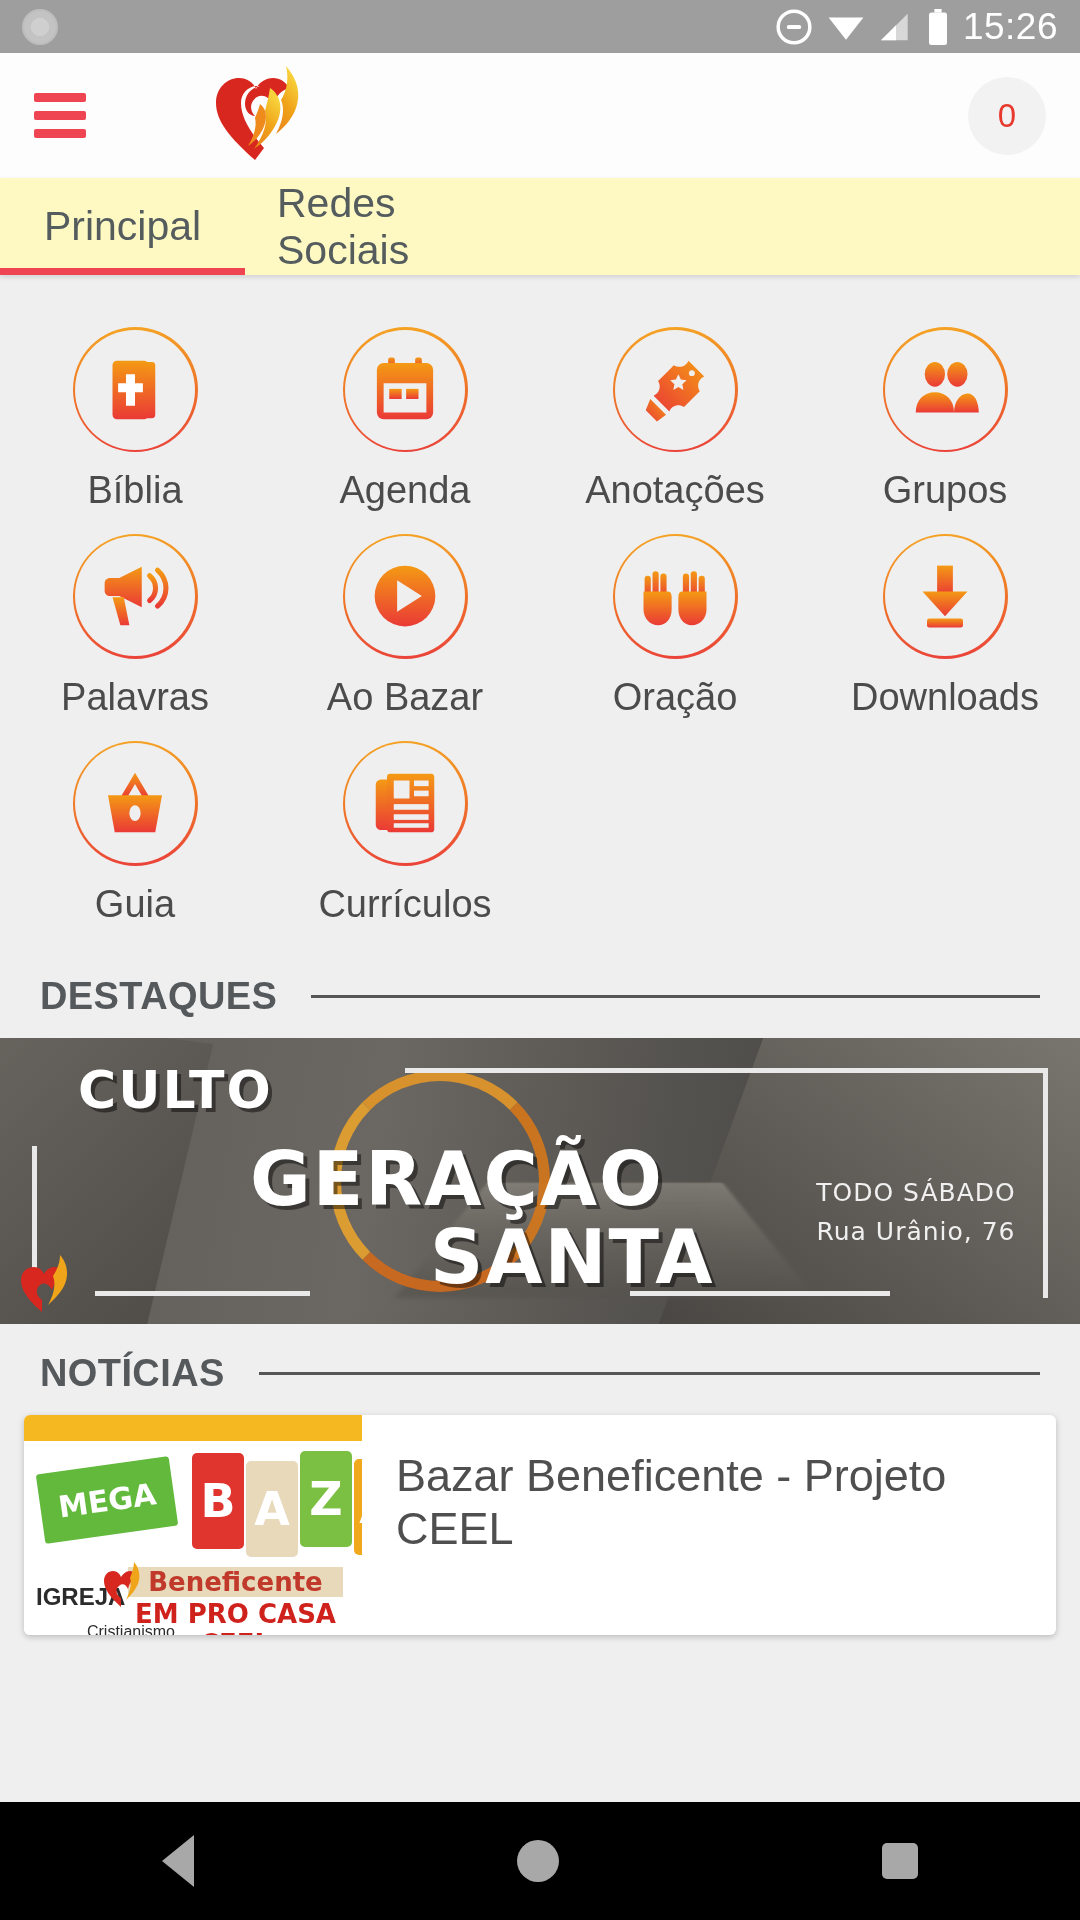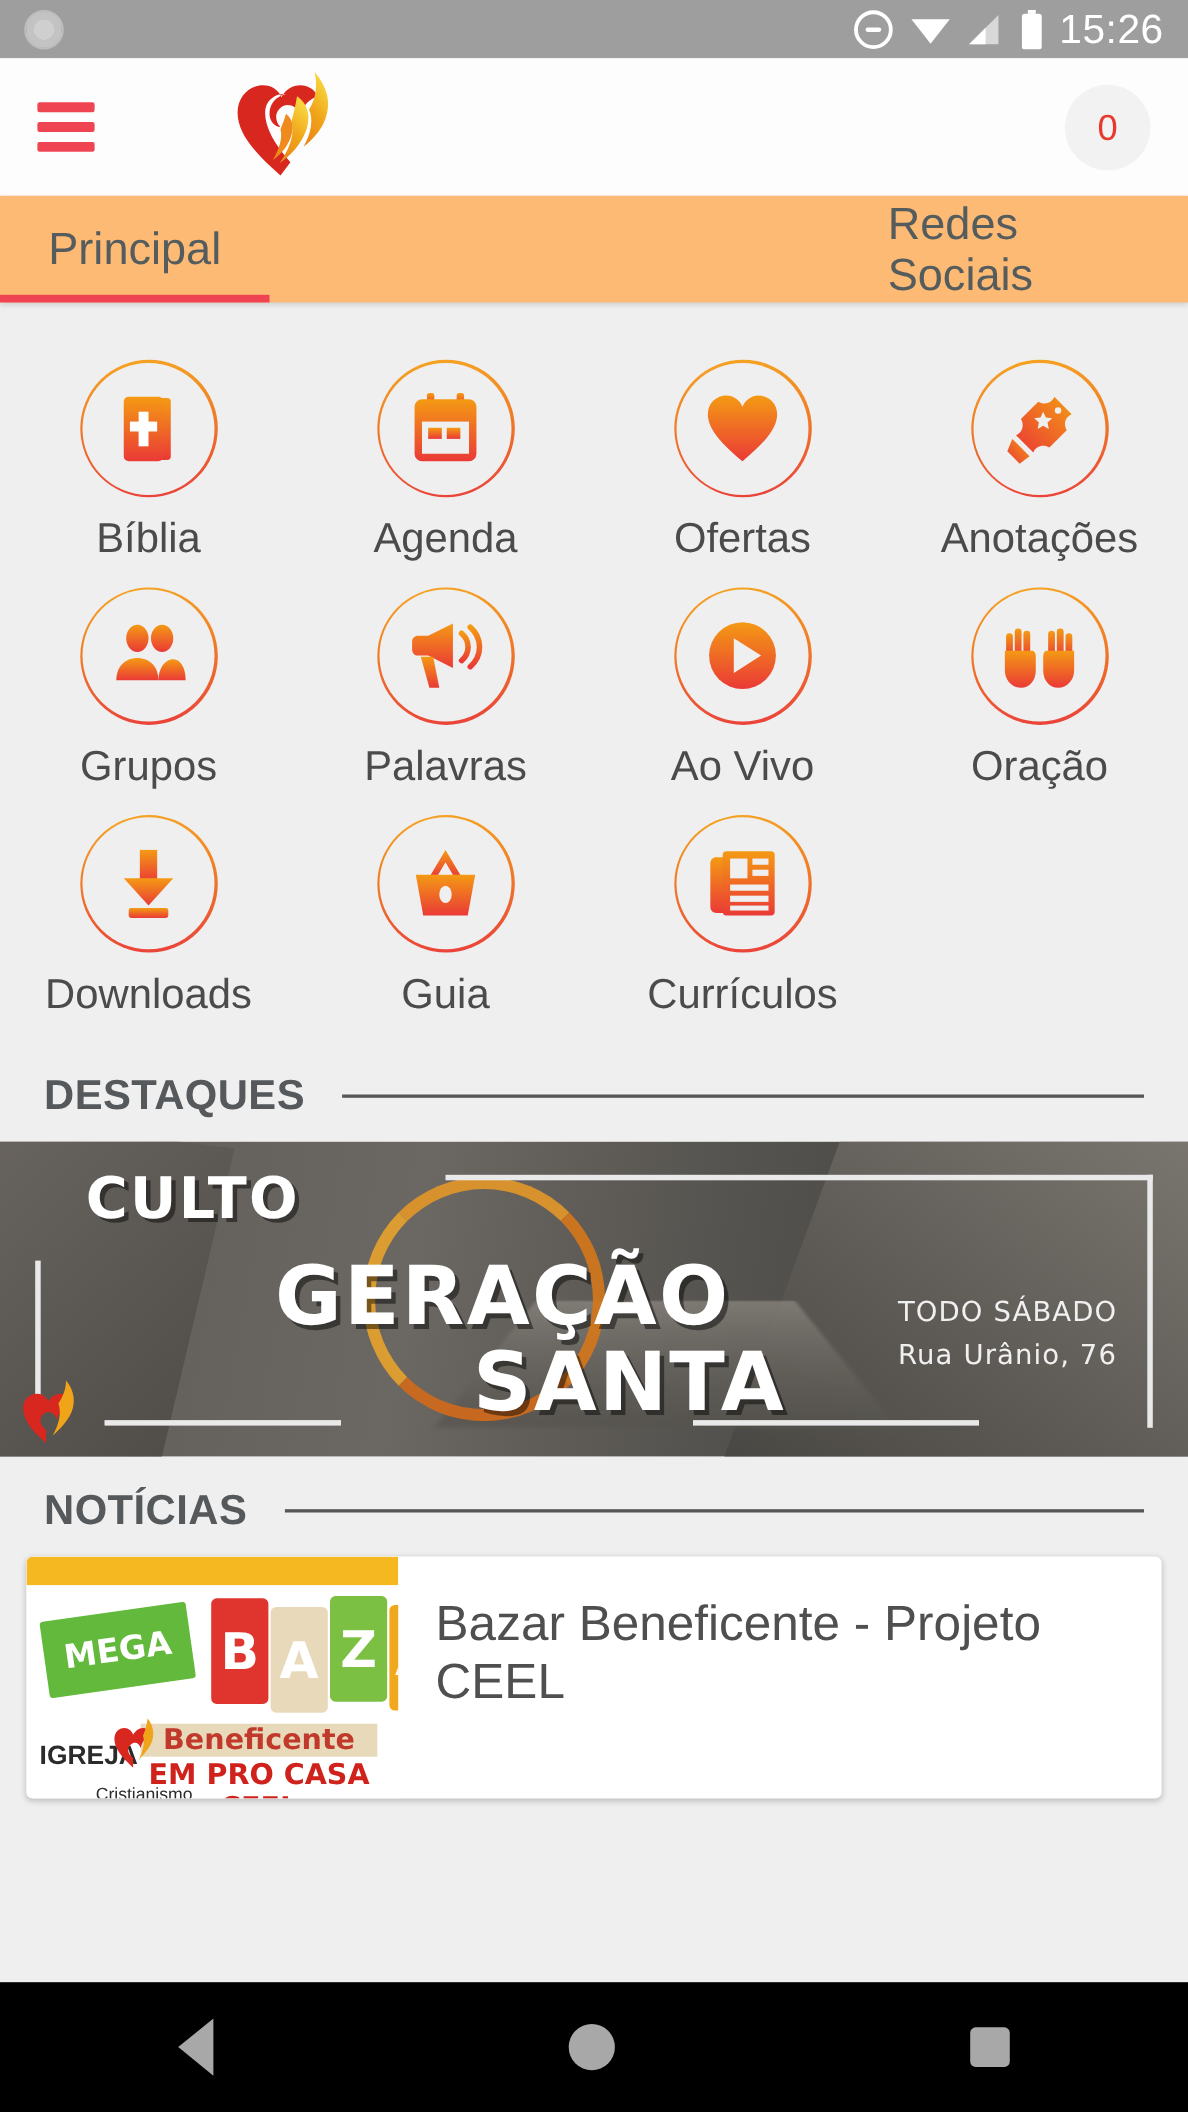--- a/index.html
+++ b/index.html
@@ -35,22 +35,22 @@
   .hamburger span { display:block; height:9px; border-radius:2px; background:#ef4452; }
   .logo-wrap { position:absolute; left:210px; top:50%; transform:translateY(-50%); }
   .badge {
     position:absolute; right:34px; top:50%; transform:translateY(-50%);
     width:78px; height:78px; border-radius:50%; background:#f2f2f2;
     display:flex; align-items:center; justify-content:center;
     color:#e8392e; font-size:33px;
   }
 
   
-  .tabs { height:97px; background:#fdba74; display:flex; align-items:flex-end;
-          box-shadow:0 2px 5px rgba(0,0,0,0.13); position:relative; z-index:3;justify-content:space-between; }
+  .tabs { height:97px; background:#fef9c3; display:flex; align-items:flex-end;
+          box-shadow:0 2px 5px rgba(0,0,0,0.13); position:relative; z-index:3; }
   .tab { height:100%; display:flex; align-items:center; justify-content:center;
          color:#555c5e; font-size:41px; padding:0 32px; position:relative; }
   .tab.active::after {
     content:""; position:absolute; left:0; right:0; bottom:0; height:7px; background:#ef4452;
   }
   .tab-1 { width:245px; }
   .tab-2 { width:305px; }
 
   
   .content { position:absolute; top:275px; left:0; right:0; bottom:0; background:#efefef; }
@@ -273,36 +273,20 @@
             <rect x="7" y="8" width="50" height="50" rx="6" fill="url(#g3)"></rect>
             <rect x="13" y="26" width="38" height="26" fill="#efefef"></rect>
             <rect x="18" y="31" width="11" height="9" fill="url(#g3)"></rect>
             <rect x="33" y="31" width="11" height="9" fill="url(#g3)"></rect>
           </svg>
         </div>
           </div>
         <div class="tile-label">Agenda</div>
       </div>
 
-      <div class="tile">
-        <div class="ring">
-            <div class="ring-inner">
-          <svg class="ico" viewBox="0 0 64 64">
-            <defs>
-                  <linearGradient id="g4" x1="0" y1="0" x2="0" y2="1">
-                    <stop offset="0%" stop-color="#f49a14"></stop>
-                    <stop offset="100%" stop-color="#ea3a36"></stop>
-                  </linearGradient>
-                </defs>
-            <path d="M32 58 C10 40 4 29 4 20 C4 11 11 5 19 5 C25 5 30 9 32 14 C34 9 39 5 45 5 C53 5 60 11 60 20 C60 29 54 40 32 58 Z" fill="url(#g4)"></path>
-          </svg>
-        </div>
-          </div>
-        <div class="tile-label">Ofertas</div>
-      </div>
 
       <div class="tile">
         <div class="ring">
             <div class="ring-inner">
           <svg class="ico" viewBox="0 0 64 64">
             <defs>
                   <linearGradient id="g5" x1="1" y1="0" x2="0" y2="1">
                     <stop offset="0%" stop-color="#f49a14"></stop>
                     <stop offset="100%" stop-color="#ea3a36"></stop>
                   </linearGradient>
@@ -365,21 +349,21 @@
                   <linearGradient id="g8" x1="0" y1="0" x2="0" y2="1">
                     <stop offset="0%" stop-color="#f49a14"></stop>
                     <stop offset="100%" stop-color="#ea3a36"></stop>
                   </linearGradient>
                 </defs>
             <circle cx="32" cy="32" r="27" fill="url(#g8)"></circle>
             <path d="M25 18 L47 32 L25 46 Z" fill="#efefef"></path>
           </svg>
         </div>
           </div>
-        <div class="tile-label">Ao Vivo</div>
+        <div class="tile-label">Ao Bazar</div>
       </div>
 
       <div class="tile">
         <div class="ring">
             <div class="ring-inner">
           <svg class="ico" viewBox="0 0 64 64">
             <defs>
                   <linearGradient id="g9" x1="0" y1="0" x2="0" y2="1">
                     <stop offset="0%" stop-color="#f49a14"></stop>
                     <stop offset="100%" stop-color="#ea3a36"></stop>

